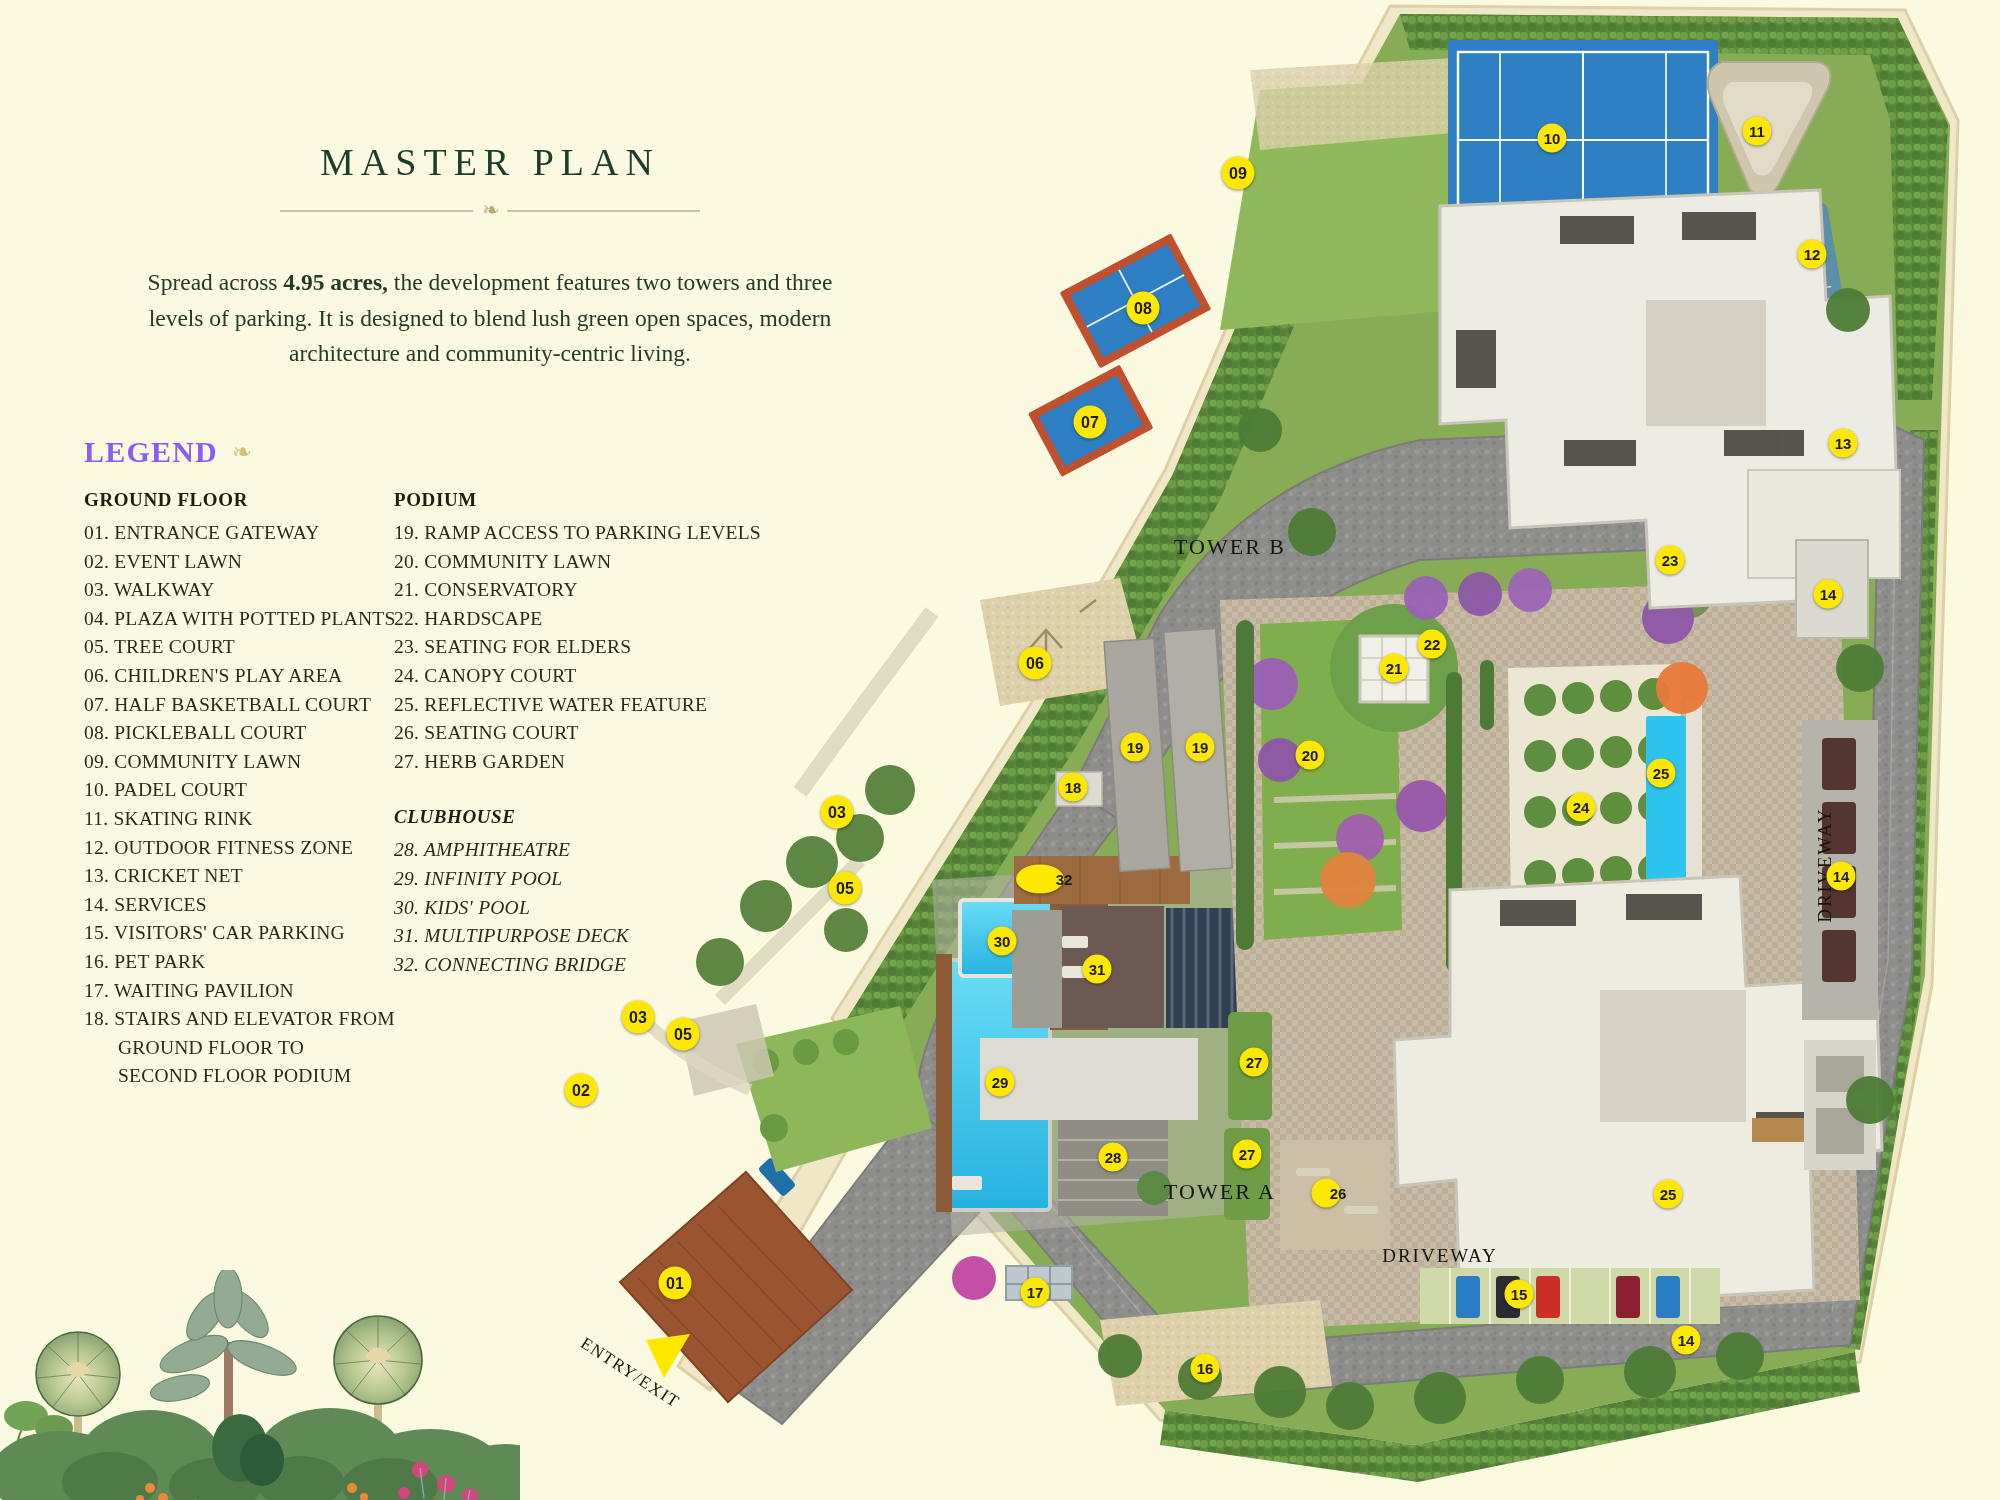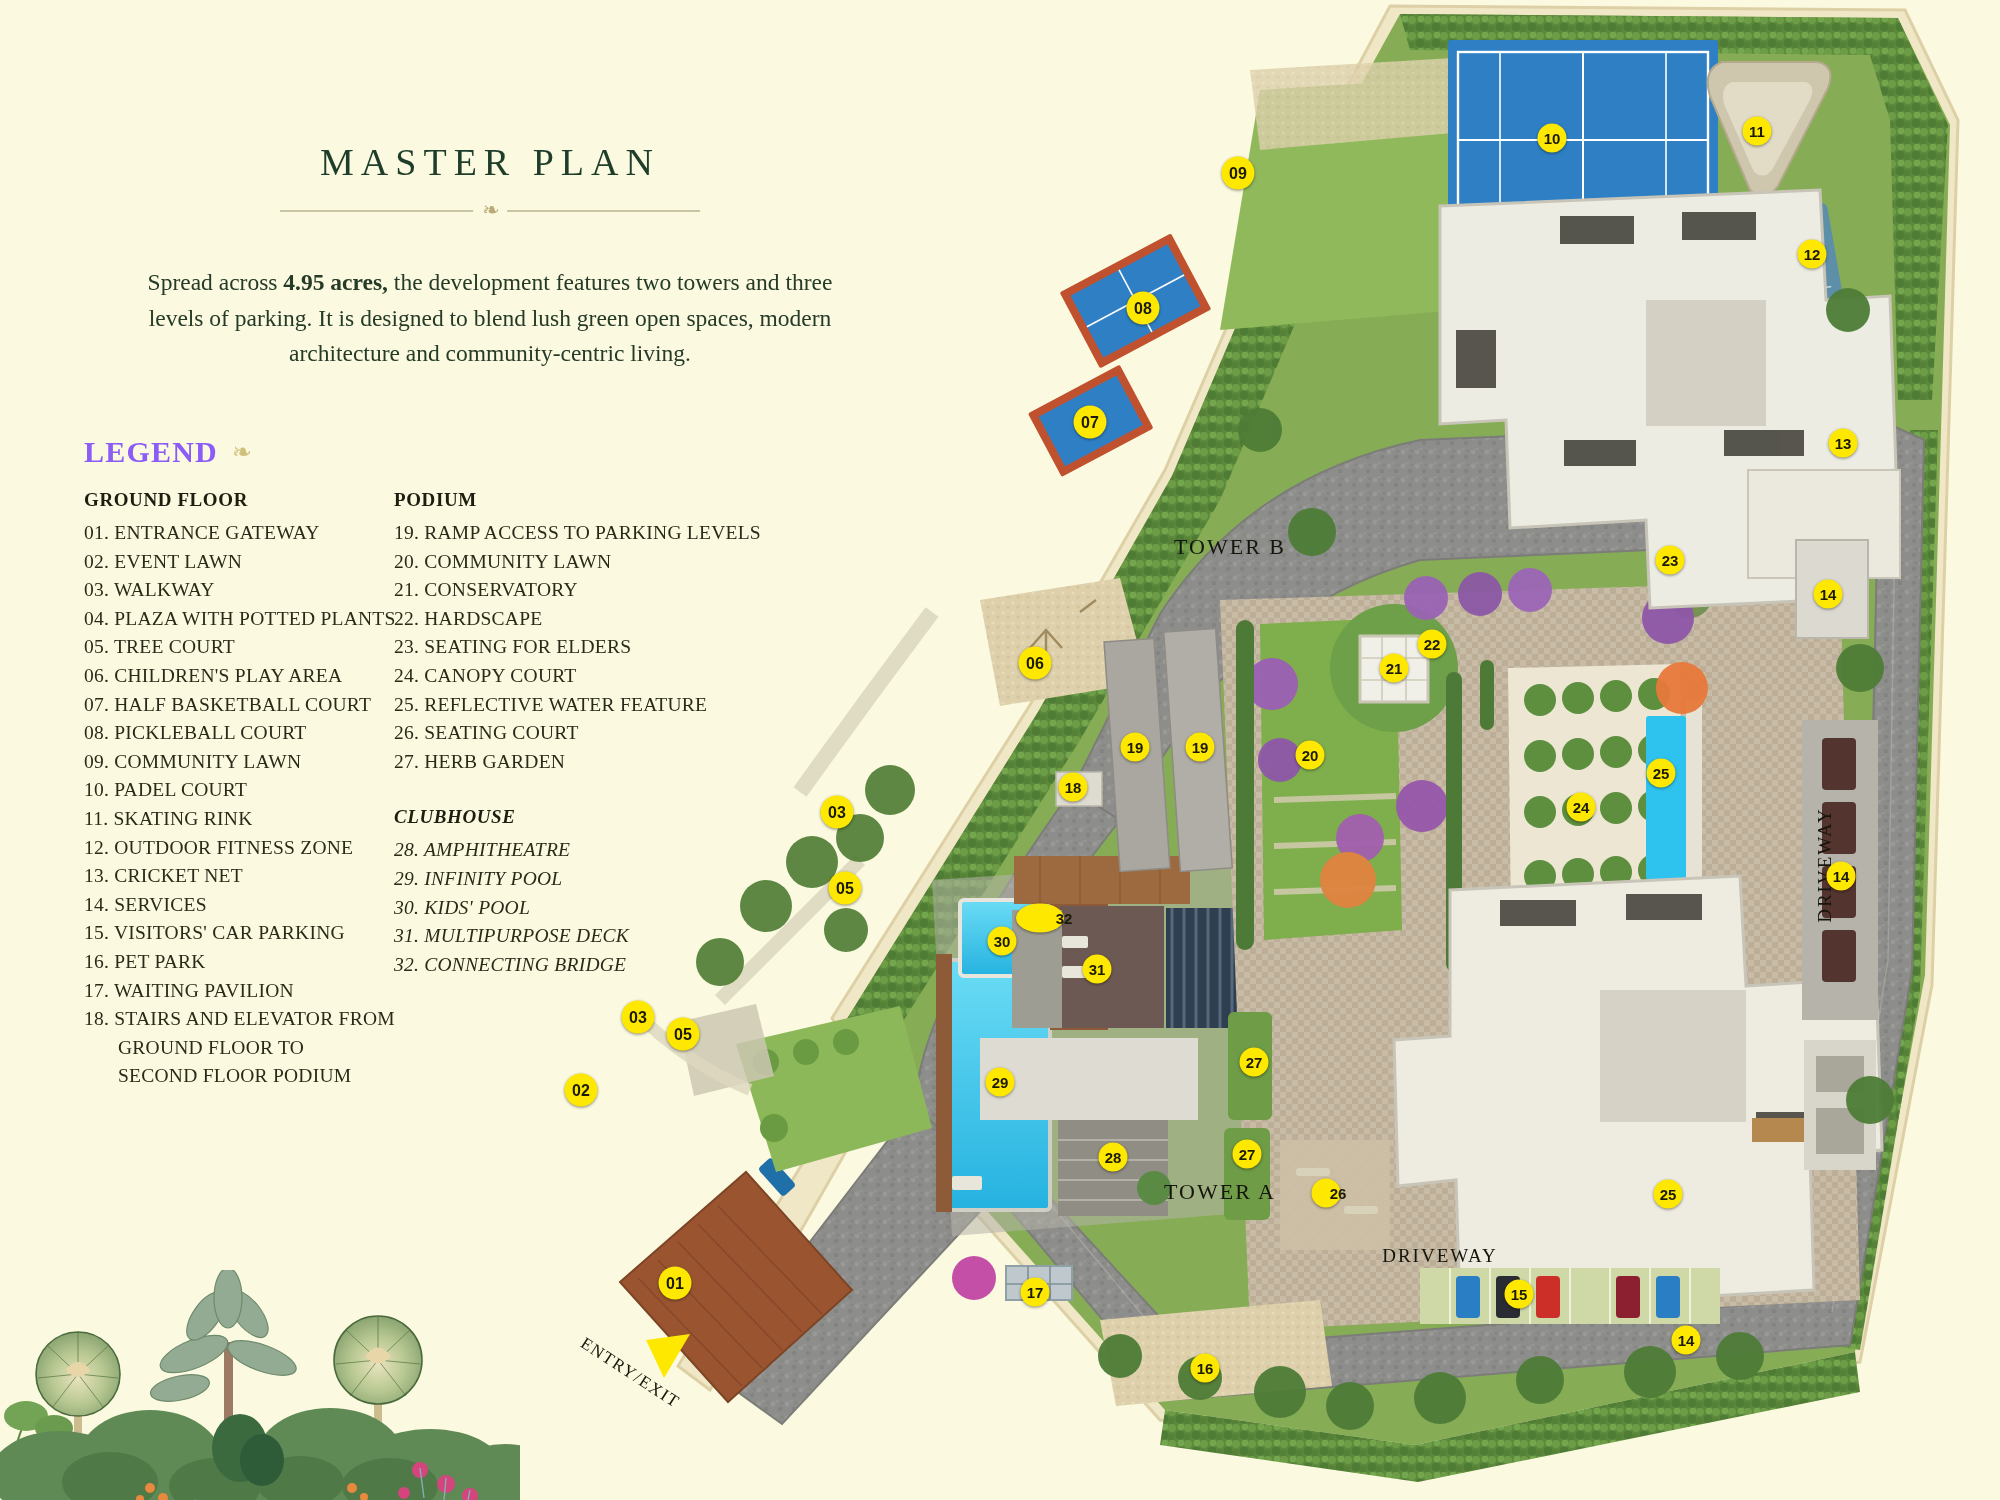--- a/index.html
+++ b/index.html
@@ -710,17 +710,17 @@
         <div class="pin sm" style="left: 1021px; top: 765px; margin-top: 42px;">24</div>
         <div class="pin sm" style="left: 1101px; top: 773px;">25</div>
         <div class="pin sm" style="left: 1108px; top: 1194px;">25</div>
         <div class="pin sm" style="left: 766px; top: 1193px; padding-left: 24px;">26</div>
         <div class="pin sm" style="left: 694px; top: 1062px;">27</div>
         <div class="pin sm" style="left: 687px; top: 1154px;">27</div>
         <div class="pin sm" style="left: 553px; top: 1157px;">28</div>
         <div class="pin sm" style="left: 440px; top: 1082px;">29</div>
         <div class="pin sm" style="left: 442px; top: 941px;">30</div>
         <div class="pin sm" style="left: 537px; top: 969px;">31</div>
-        <div class="pin sm" style="left: 480px; top: 918px; padding-left: 48px;">32</div>
+        <div class="pin sm" style="left: 480px; top: 879px; padding-left: 48px;">32</div>
       </div>
   </div>
 
 </div>
 
 </body></html>

